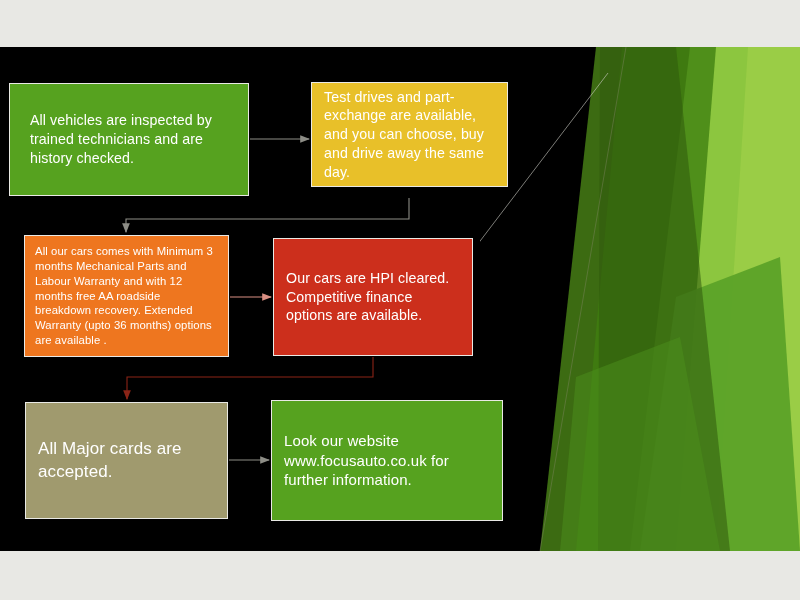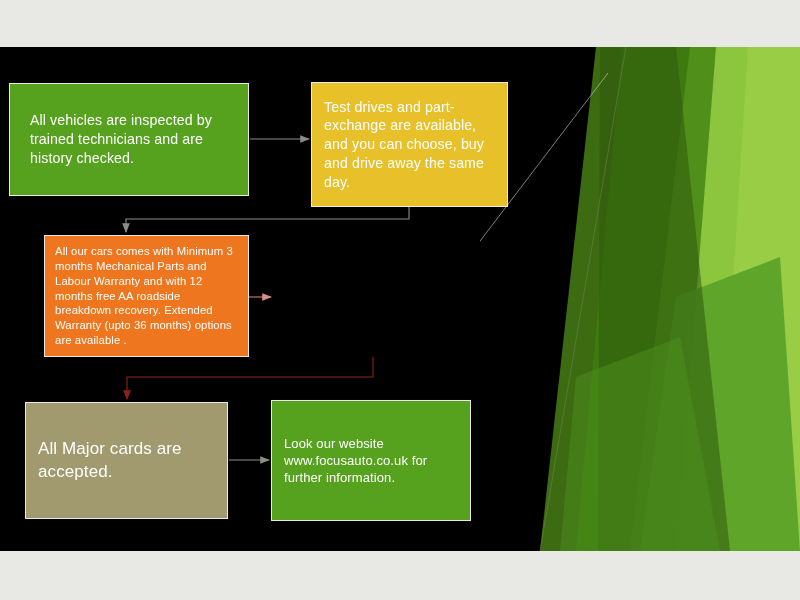--- a/index.html
+++ b/index.html
@@ -61,49 +61,48 @@
   }
 
   
   #box-inspected {
     left: 9px;  top: 36px;  width: 240px; height: 113px;
     background: #56a21f;
     font-size: 14.2px;
     padding-left: 20px;
   }
   #box-testdrive {
-    left: 311px; top: 35px; width: 197px; height: 125px;
+    left: 311px; top: 35px; width: 197px; height: 105px;
     background: #e8c029;
     font-size: 14.2px;
   }
 
   
   #box-warranty {
     left: 24px; top: 188px; width: 205px; height: 122px;
     background: #ee761f;
     font-size: 11.3px;
     padding: 0 10px;
-    margin-left: 20px;
   }
   #box-hpi {
     left: 273px; top: 191px; width: 200px; height: 118px;
     background: #cc2f1c;
     font-size: 14.2px;
   }
 
   
   #box-cards {
     left: 25px; top: 355px; width: 203px; height: 117px;
     background: #a09a6e;
     font-size: 17px;
   }
   #box-website {
-    left: 271px; top: 353px; width: 200px; height: 121px;
+    left: 271px; top: 353px; width: 232px; height: 121px;
     background: #56a21f;
-    font-size: 13px;
+    font-size: 15px;
   }
 
   
   #connectors {
     position: absolute;
     left: 0; top: 0;
     width: 800px; height: 504px;
     pointer-events: none;
   }
 </style>
@@ -166,20 +165,23 @@
     </div>
 
     <div class="flow-box" id="box-testdrive">
       <span>Test drives and part-exchange are available, and you can choose, buy and drive away the same day.</span>
     </div>
 
     <div class="flow-box" id="box-warranty">
       <span>All our cars comes with Minimum 3 months Mechanical Parts and Labour Warranty and with 12 months free AA roadside breakdown recovery. Extended Warranty (upto 36 months) options are available .</span>
     </div>
 
+    <div class="flow-box" id="box-hpi">
+      <span>Our cars are HPI cleared. Competitive finance options are available.</span>
+    </div>
 
     <div class="flow-box" id="box-cards">
       <span>All Major cards are accepted.</span>
     </div>
 
     <div class="flow-box" id="box-website">
       <span>Look our website www.focusauto.co.uk for further information.</span>
     </div>
 
   </div>

